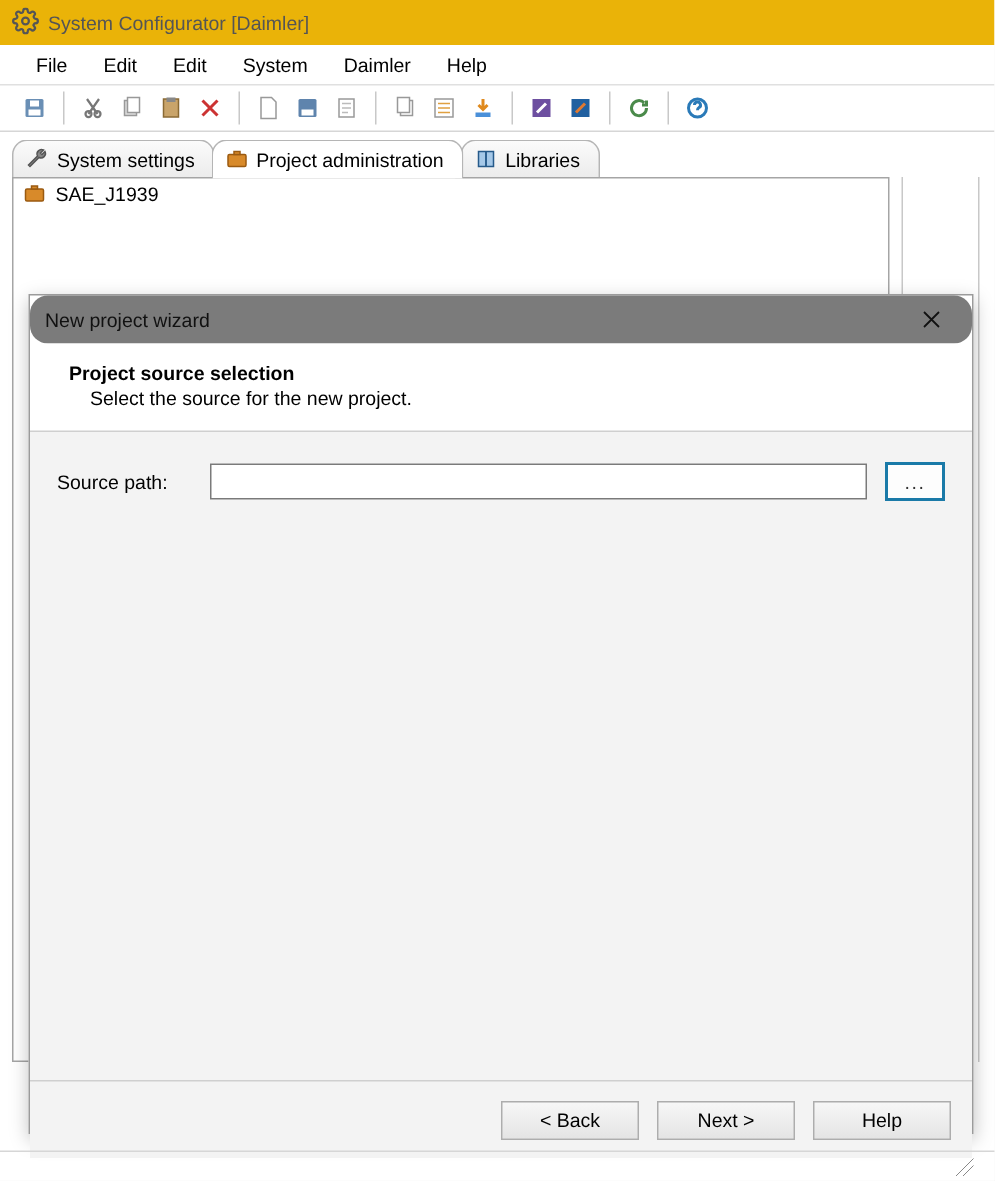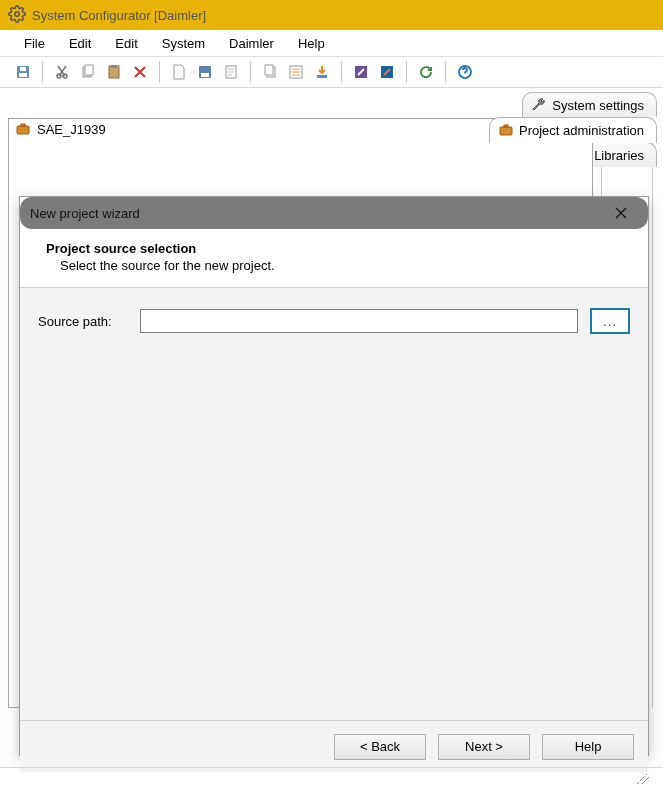--- a/index.html
+++ b/index.html
@@ -10,21 +10,21 @@
   .titlebar-text { font-size:13px; color:#555;}
   
   .menubar { display:flex; align-items:center; height:26px; padding:0 14px; gap:4px;}
   .menu-item { padding:3px 10px; border-radius:2px; }
   
   .toolbar { display:flex; align-items:center; height:32px; padding:0 10px; border-top:1px solid #e0e0e0; border-bottom:1px solid #d6d6d6;}
   .tool-btn { width:24px; height:24px; display:flex; align-items:center; justify-content:center; margin:0 1px; border-radius:2px; position:relative;}
   .tool-sep { width:1px; height:22px; background:#c8c8c8; margin:0 6px;}
   .ico { width:16px; height:16px; display:block;}
   
-  .tabstrip { display:flex; align-items:flex-end; padding:4px 8px 0 8px; height:30px; position:relative;flex-direction:column;}
+  .tabstrip { display:flex; align-items:flex-end; padding:4px 8px 0 8px; height:30px; position:relative;}
   .tab { display:flex; align-items:center; gap:5px; padding:4px 12px 4px 8px; border:1px solid #b5b5b5; border-bottom:none; background:linear-gradient(#fbfbfb,#ececec); border-top-left-radius:10px; border-top-right-radius:10px; margin-right:-2px; font-size:13px; position:relative;}
   .tab.active { background:#fff; z-index:2; padding-bottom:5px; margin-bottom:-1px;text-align:right;}
   .tab-ico { width:16px; height:16px;}
   
   .main-row { display:flex; }
   .panel { border:1px solid #a5a5a5; margin:0 8px; width:585px; height:590px; background:#fff; position:relative;}
   .tree-item { display:flex; align-items:center; gap:6px; padding:2px 6px;}
   .tree-ico { width:16px; height:16px; }
   .side-strip { width:52px; border-left:1px solid #c8c8c8; border-right:1px solid #c8c8c8; height:590px; background:#fff;}
   

